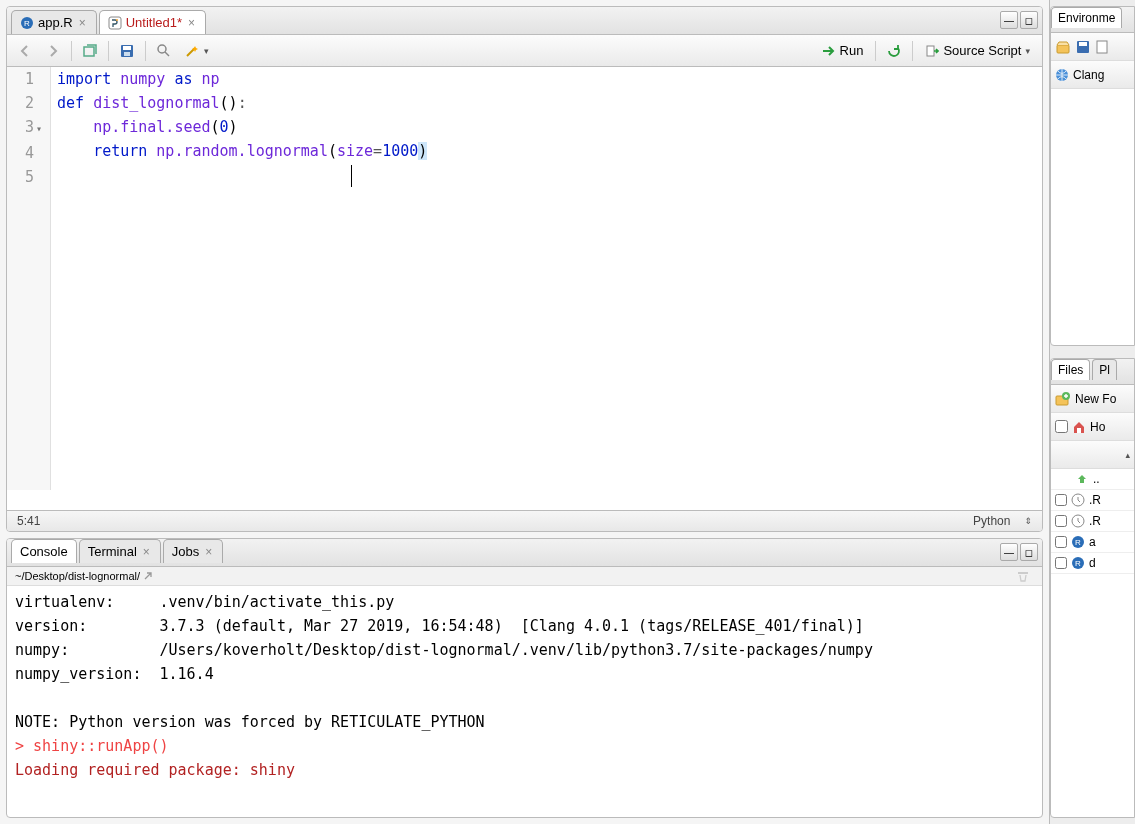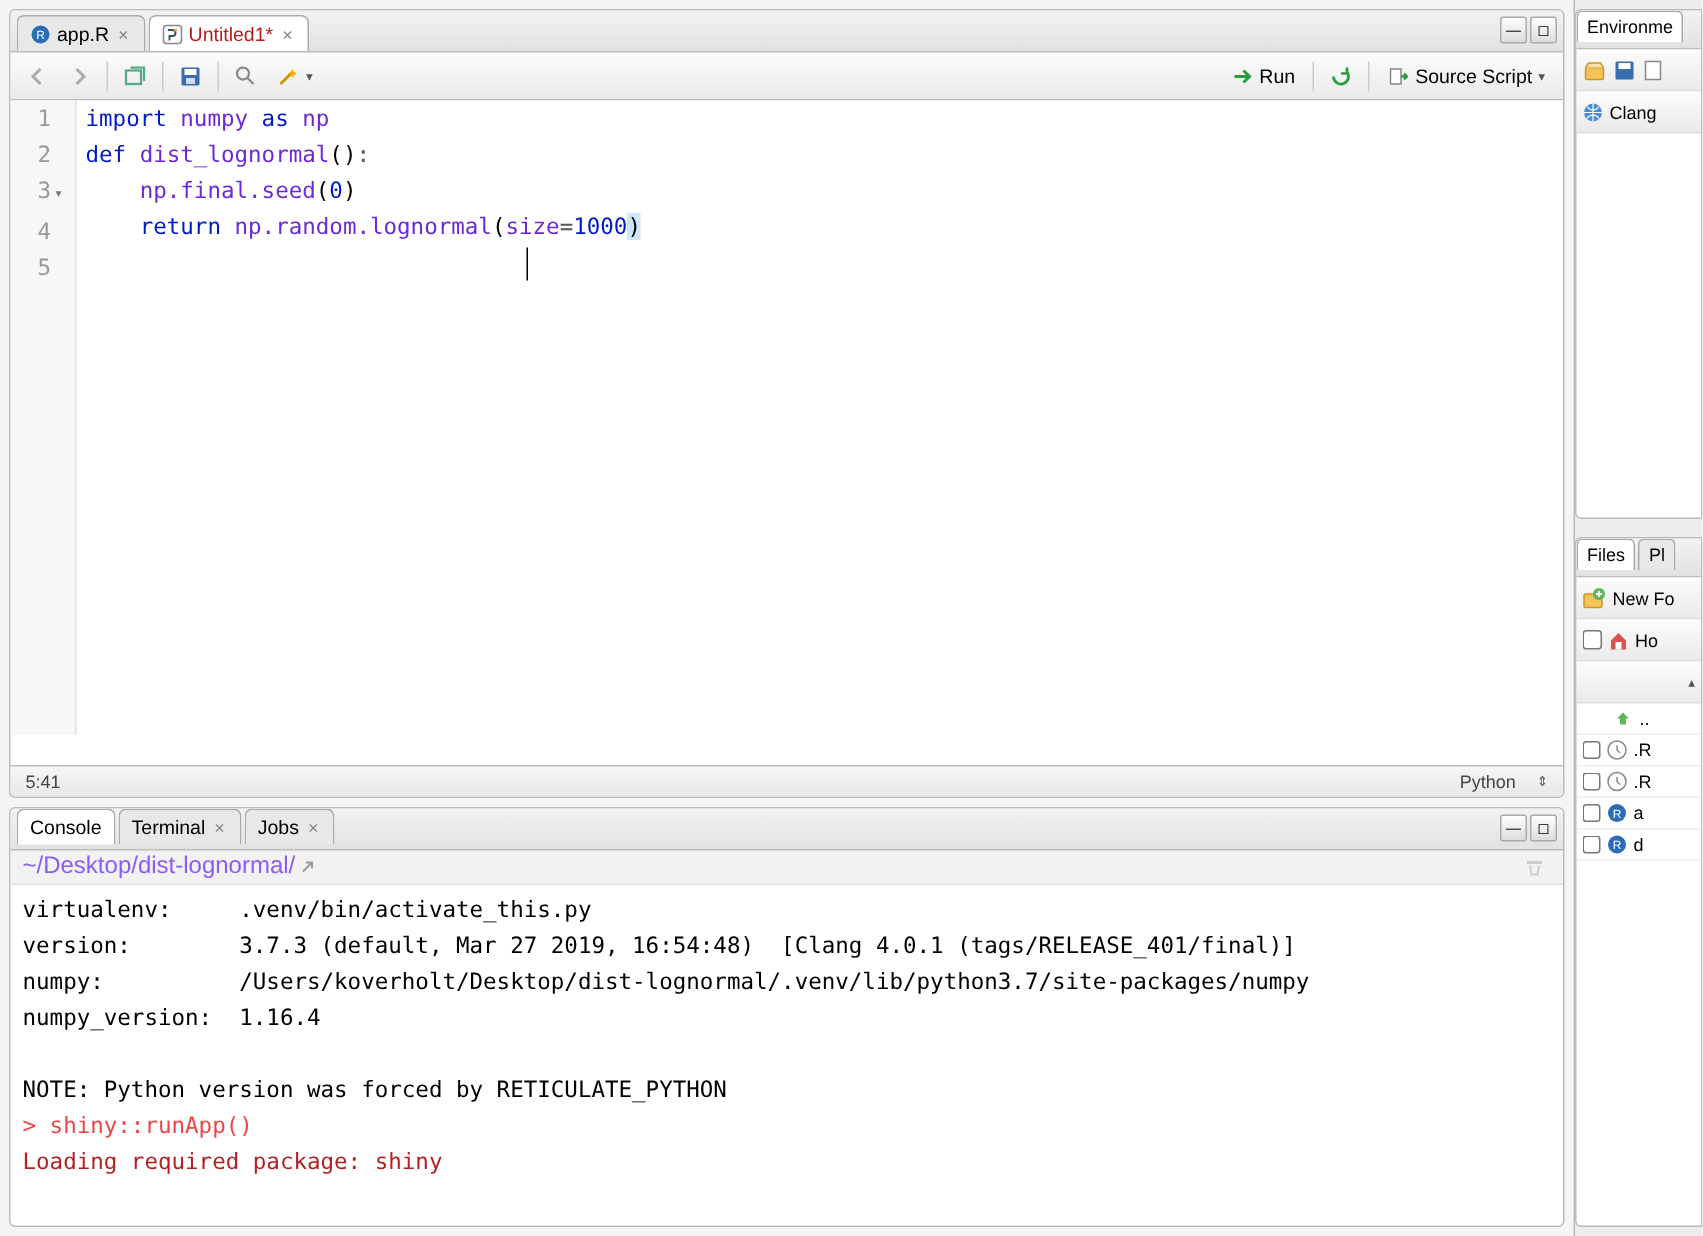--- a/index.html
+++ b/index.html
@@ -213,22 +213,22 @@
       background: linear-gradient(#f2f2f2, #e2e2e2);
       border-bottom: 1px solid #bbb;
       height: 28px;
       padding-left: 4px;
       position: relative;
     }
     .console-path {
       background: #f2f2f2;
       border-bottom: 1px solid #ddd;
       padding: 2px 8px;
-      font-size: 16px;
-      color: #8b5cf6;
+      font-size: 11px;
+      color: #000000;
       display: flex;
       align-items: center;
       gap: 2px;
     }
     .console-output {
       flex: 1;
       padding: 4px 8px;
       font-family: Menlo, Consolas, monospace;
       font-size: 15px;
       line-height: 24px;

